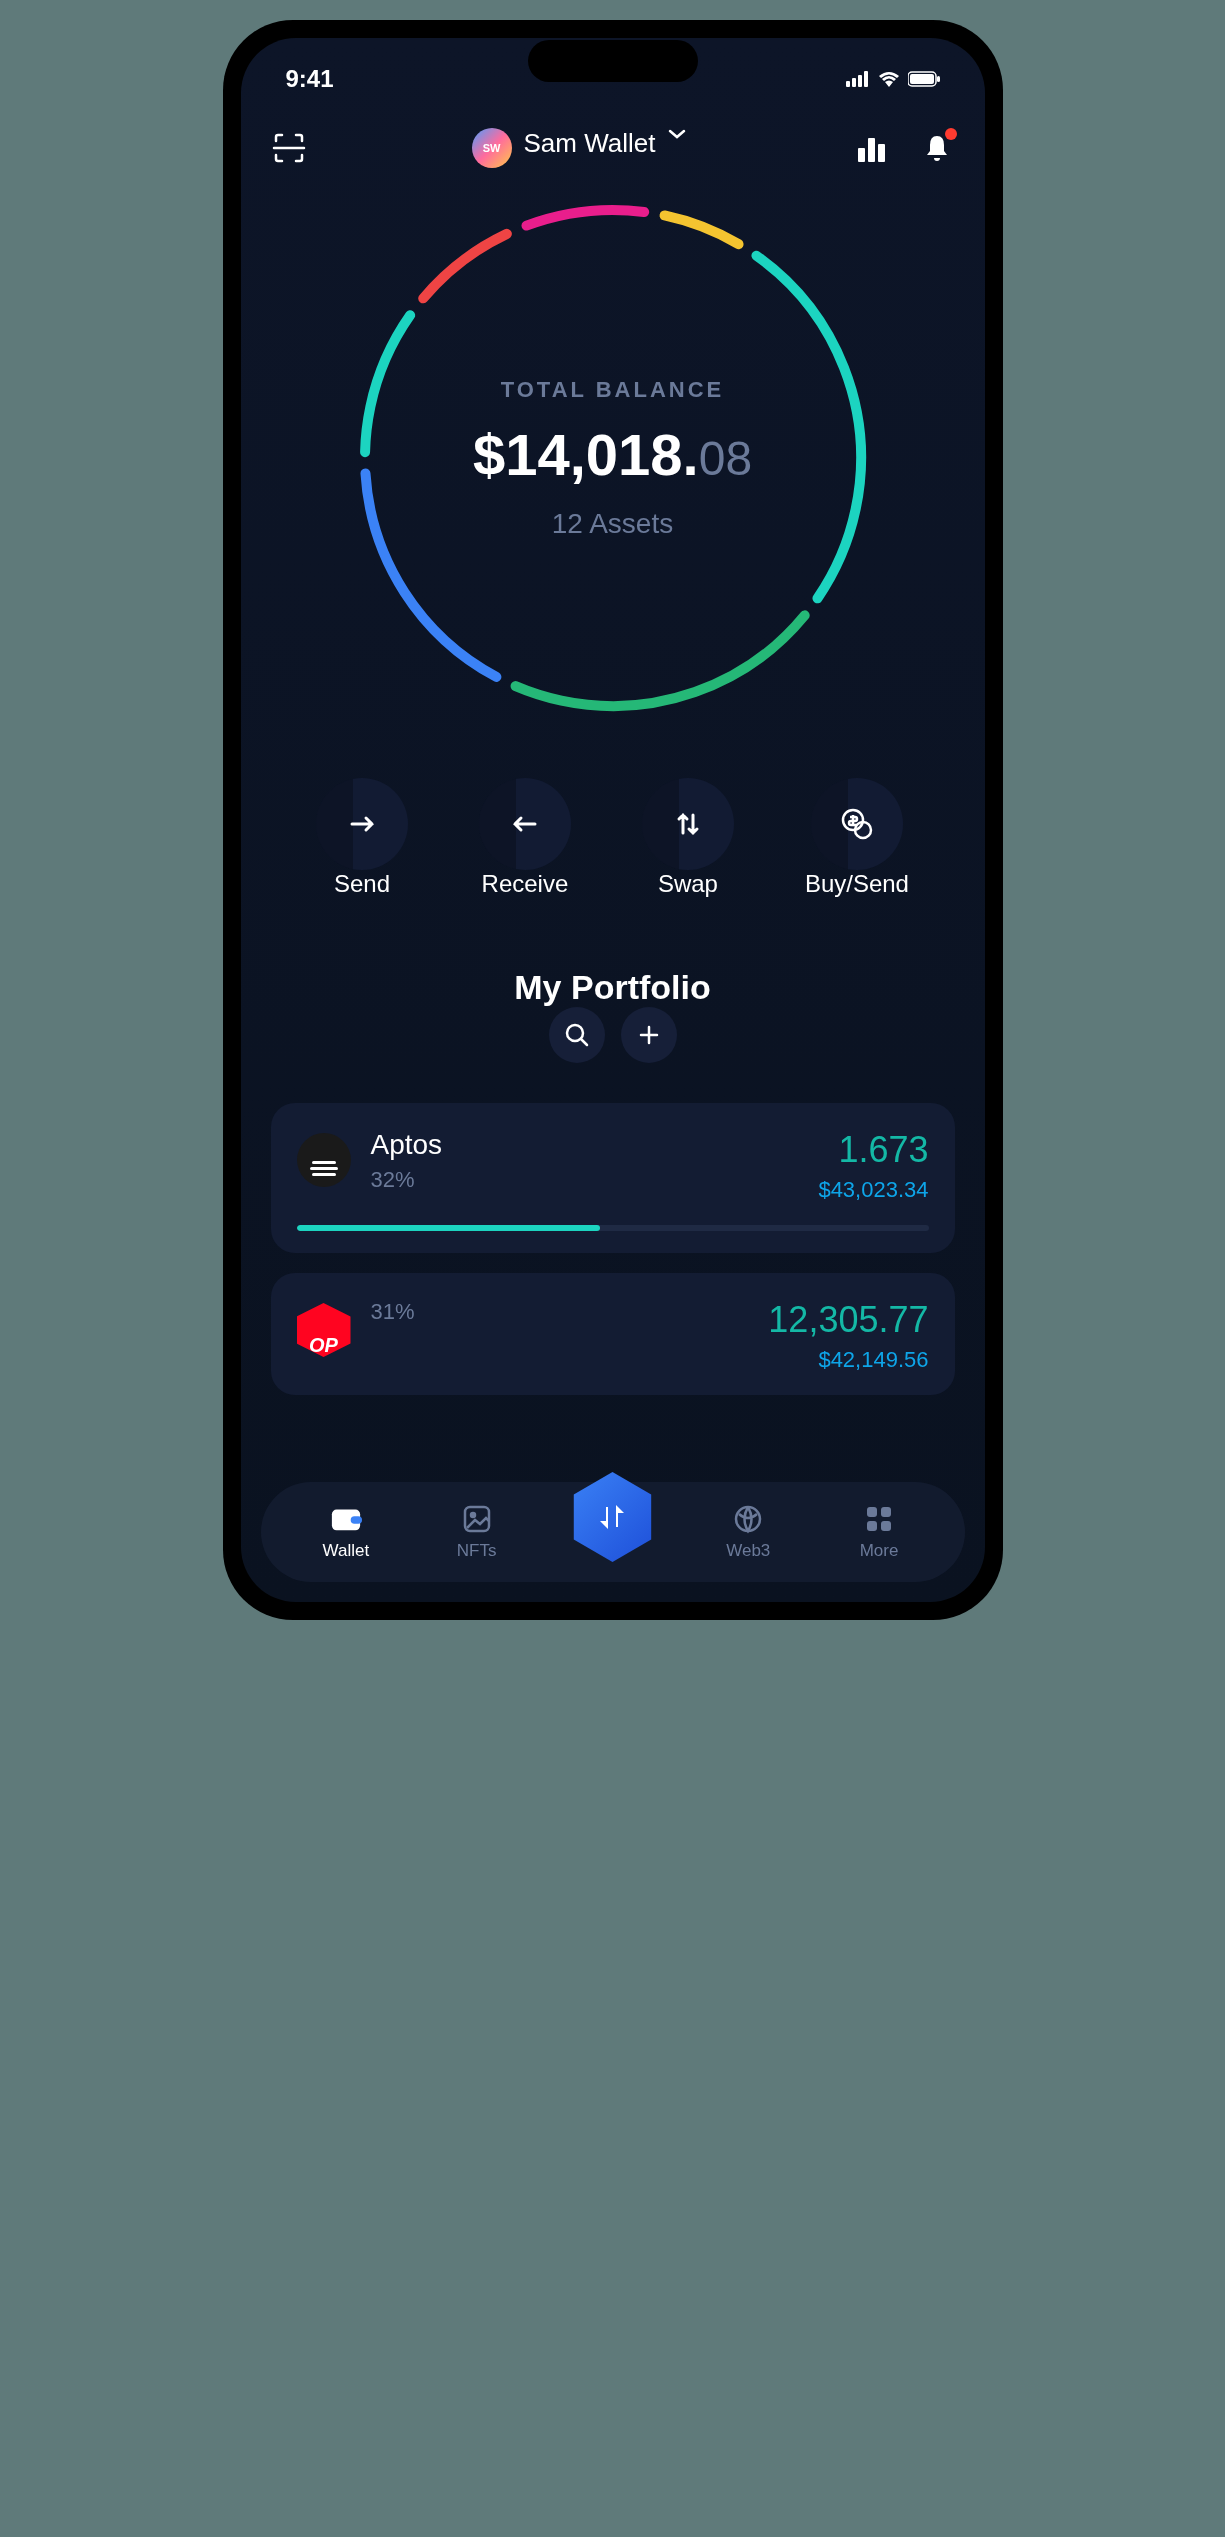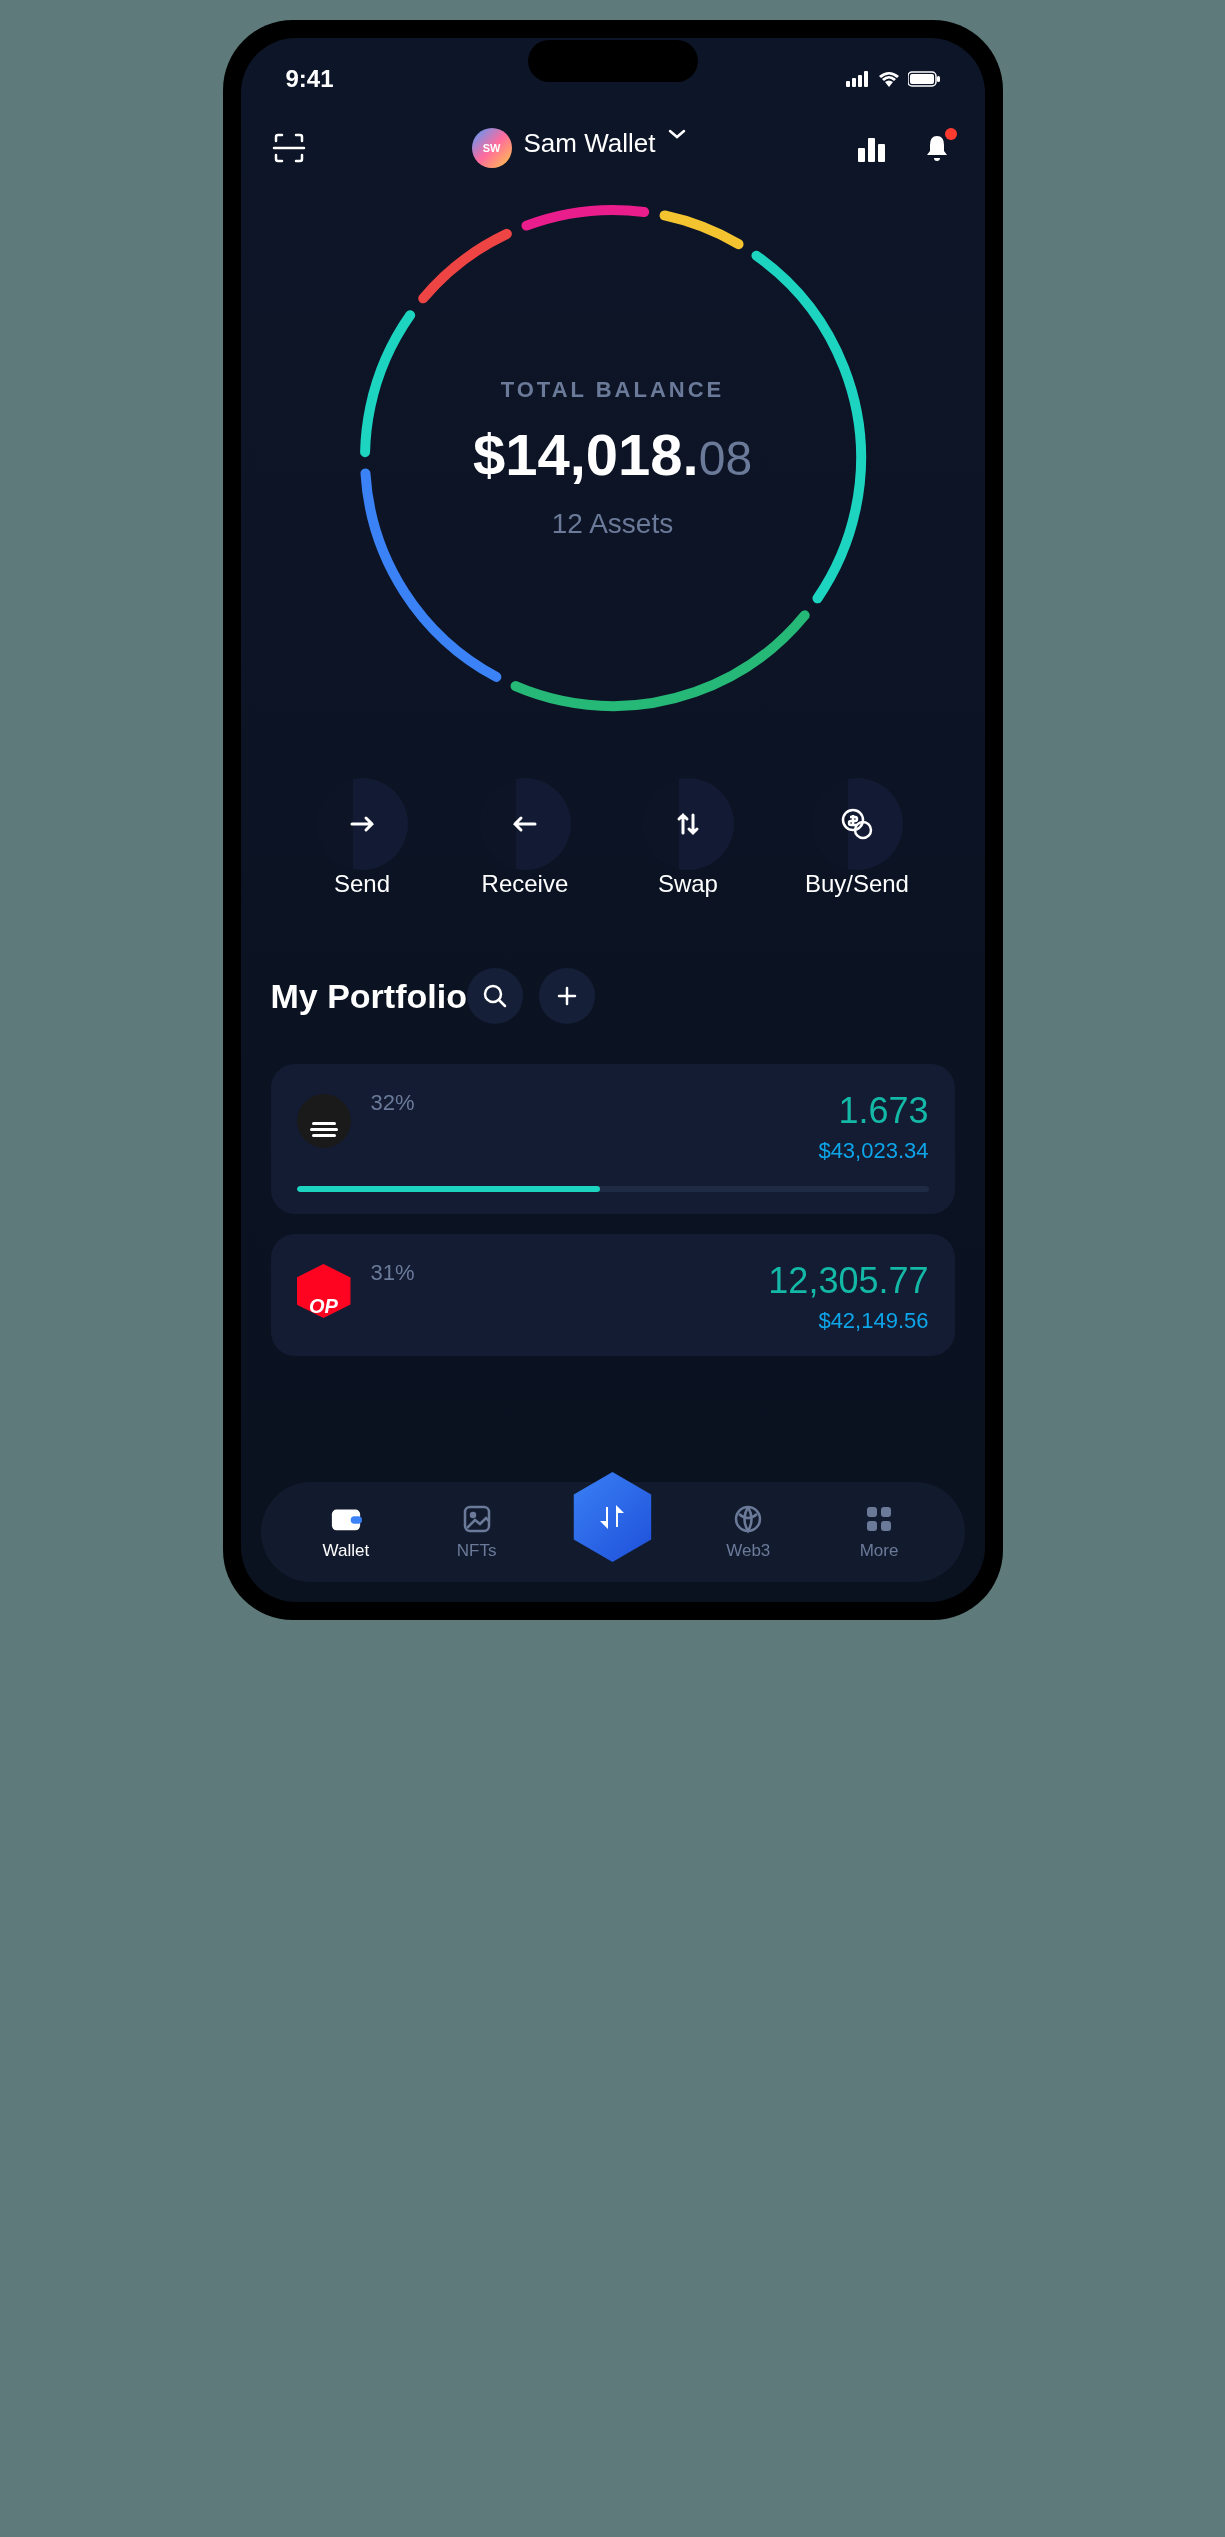--- a/index.html
+++ b/index.html
@@ -121,23 +121,24 @@
   left: 0;
   top: 0;
   width: 40%;
   height: 100%;
   background: rgba(0,0,0,0.25);
 }
 .action-circle > * { z-index: 1; }
 .action-label { color: #fff; font-size: 24px; font-weight: 500; }
 .portfolio-header {
   display: flex;
-  justify-content: flex-start;
+  justify-content: center;
   align-items: center;
   padding: 20px 30px;
+  flex-direction: column;
 }
 .portfolio-title { color: #fff; font-size: 34px; font-weight: 600; }
 .portfolio-actions { display: flex; gap: 16px; }
 .round-btn {
   width: 56px;
   height: 56px;
   border-radius: 50%;
   background: #161f38;
   display: flex;
   align-items: center;
@@ -358,20 +359,21 @@
             <div class="asset-icon aptos">
               <svg width="36" height="36" viewBox="0 0 36 36">
                 <g fill="#fff">
                   <rect x="6" y="10" width="24" height="3" rx="1.5"></rect>
                   <rect x="4" y="16" width="28" height="3" rx="1.5"></rect>
                   <rect x="6" y="22" width="24" height="3" rx="1.5"></rect>
                 </g>
               </svg>
             </div>
             <div class="asset-info">
+              <div class="asset-name">Aptos</div>
               <div class="asset-pct">32%</div>
             </div>
             <div class="asset-values">
               <div class="asset-qty">1.673</div>
               <div class="asset-usd">$43,023.34</div>
             </div>
           </div>
           <div class="progress-bar">
             <div class="progress-fill" style="width:48%"></div>
           </div>

